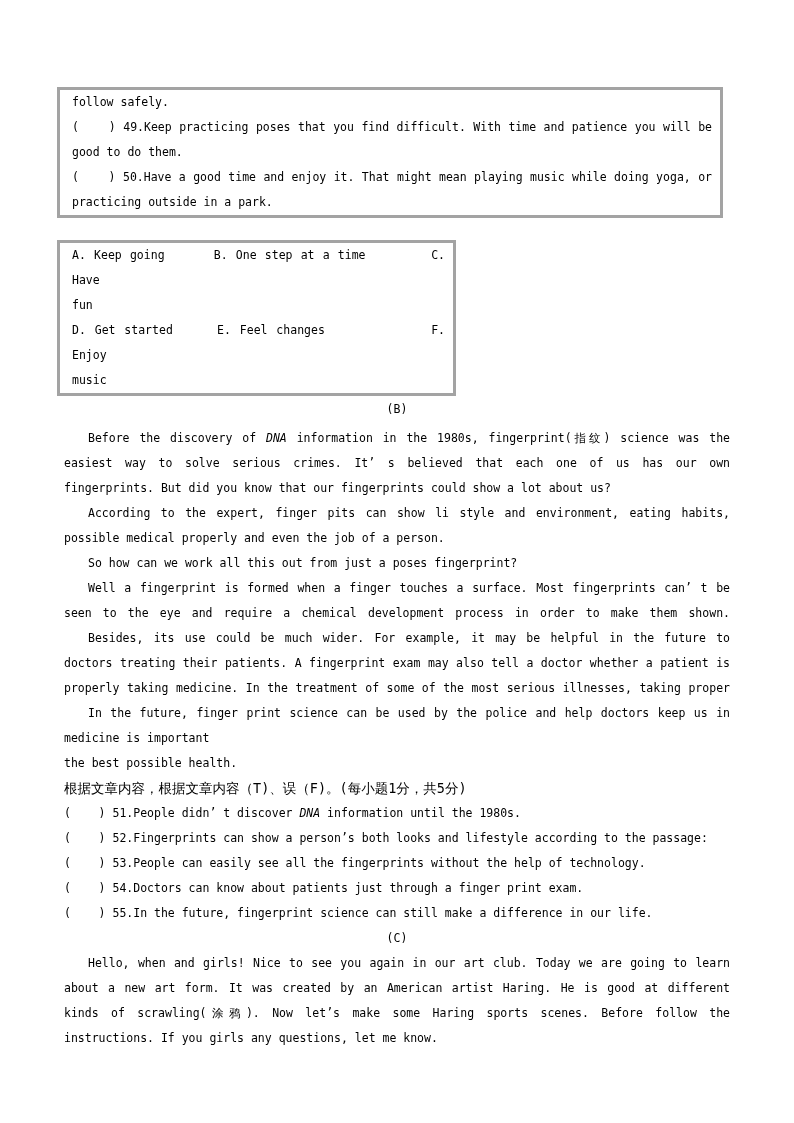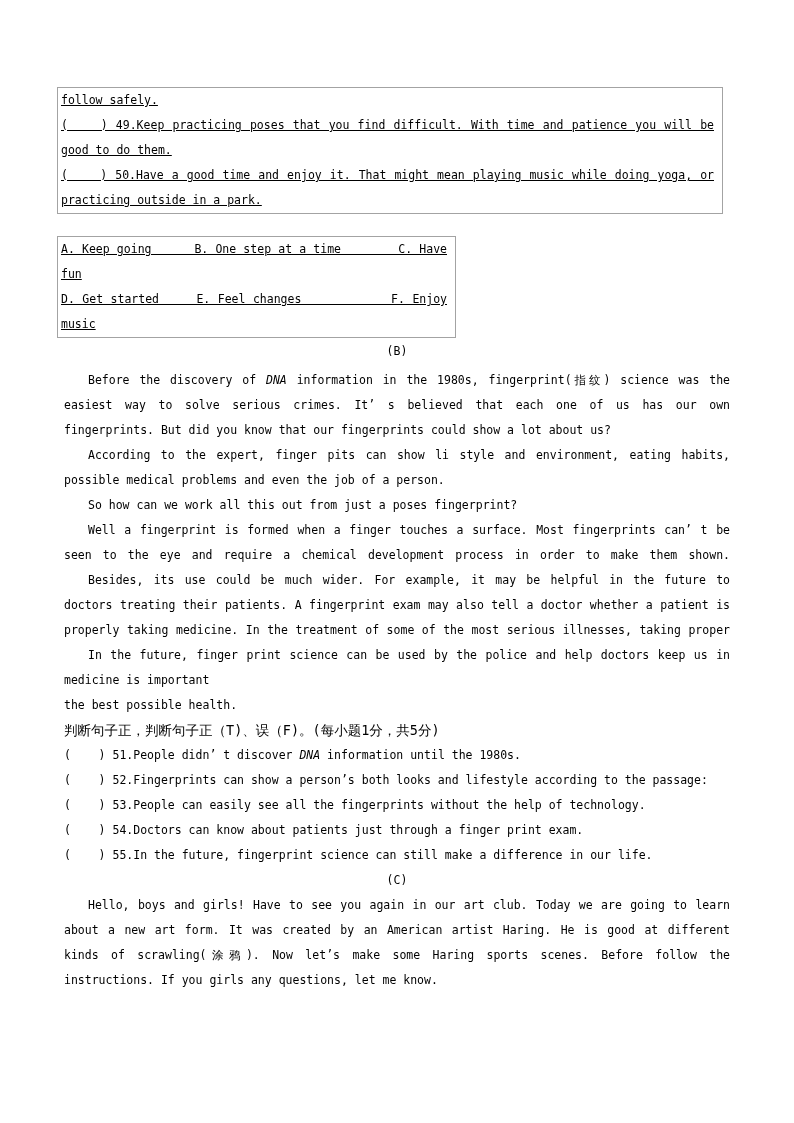--- a/index.html
+++ b/index.html
@@ -25,24 +25,23 @@
     text-align: left;
   }
   .st {
     text-align: justify;
     text-align-last: justify;
   }
   .ind { padding-left: 24px; }
   .center { text-align: center; text-align-last: center; }
   .box {
     box-sizing: border-box;
-    border: 1px solid #a3a3a3;
+    border: 3px solid #a3a3a3;
     margin-left: -7px;
-    padding: 0 8px 0 3px;
-    text-decoration: underline;
+    padding: 0 8px 0 12px;
   }
   .box1 { width: 666px; }
   .box2 { width: 399px; margin-top: 22px; }
   .secb { height: 30px; line-height: 26px; }
   .secc { height: 25px; line-height: 25px; }
   .it { font-style: italic; }
   .cn { font-size: 13.5px; }
 </style>
 </head>
 <body>
@@ -65,45 +64,45 @@
       <div class="ln">music</div>
     </div>
 
     <div class="ln center secb">(B)</div>
 
     <div>
       <div class="ln st ind"><span>Before the discovery of </span><span class="it">DNA</span><span> information in the 1980s, fingerprint(指纹) science was the</span></div>
       <div class="ln st">easiest way to solve serious crimes. It’ s believed that each one of us has our own</div>
       <div class="ln">fingerprints. But did you know that our fingerprints could show a lot about us?</div>
       <div class="ln st ind">According to the expert, finger pits can show li style and environment, eating habits,</div>
-      <div class="ln">possible medical problems and even the job of a person.</div>
+      <div class="ln">possible medical properly and even the job of a person.</div>
       <div class="ln ind">So how can we work all this out from just a poses fingerprint?</div>
       <div class="ln st ind">Well a fingerprint is formed when a finger touches a surface. Most fingerprints can’ t be</div>
       <div class="ln st">seen to the eye and require a chemical development process in order to make them shown.</div>
       <div class="ln st ind">Besides, its use could be much wider. For example, it may be helpful in the future to</div>
       <div class="ln st">doctors treating their patients. A fingerprint exam may also tell a doctor whether a patient is</div>
       <div class="ln st">properly taking medicine. In the treatment of some of the most serious illnesses, taking proper</div>
       <div class="ln st ind">In the future, finger print science can be used by the police and help doctors keep us in</div>
       <div class="ln">medicine is important</div>
       <div class="ln">the best possible health.</div>
     </div>
 
-    <div class="ln cn">判断句子正，判断句子正（T)、误（F)。(每小题1分，共5分)</div>
+    <div class="ln cn">根据文章内容，根据文章内容（T)、误（F)。(每小题1分，共5分)</div>
 
     <div>
       <div class="ln"><span>(&nbsp;&nbsp;&nbsp;&nbsp;) 51.People didn’ t discover </span><span class="it">DNA</span><span> information until the 1980s.</span></div>
       <div class="ln">(&nbsp;&nbsp;&nbsp;&nbsp;) 52.Fingerprints can show a person’s both looks and lifestyle according to the passage:</div>
       <div class="ln">(&nbsp;&nbsp;&nbsp;&nbsp;) 53.People can easily see all the fingerprints without the help of technology.</div>
       <div class="ln">(&nbsp;&nbsp;&nbsp;&nbsp;) 54.Doctors can know about patients just through a finger print exam.</div>
       <div class="ln">(&nbsp;&nbsp;&nbsp;&nbsp;) 55.In the future, fingerprint science can still make a difference in our life.</div>
     </div>
 
     <div class="ln center secc">(C)</div>
 
     <div>
-      <div class="ln st ind">Hello, boys and girls! Have to see you again in our art club. Today we are going to learn</div>
+      <div class="ln st ind">Hello, when and girls! Nice to see you again in our art club. Today we are going to learn</div>
       <div class="ln st">about a new art form. It was created by an American artist Haring. He is good at different</div>
       <div class="ln st">kinds of scrawling(涂鸦). Now let’s make some Haring sports scenes. Before follow the</div>
       <div class="ln">instructions. If you girls any questions, let me know.</div>
     </div>
 
   </div>
 </div>
 
 </body></html>

